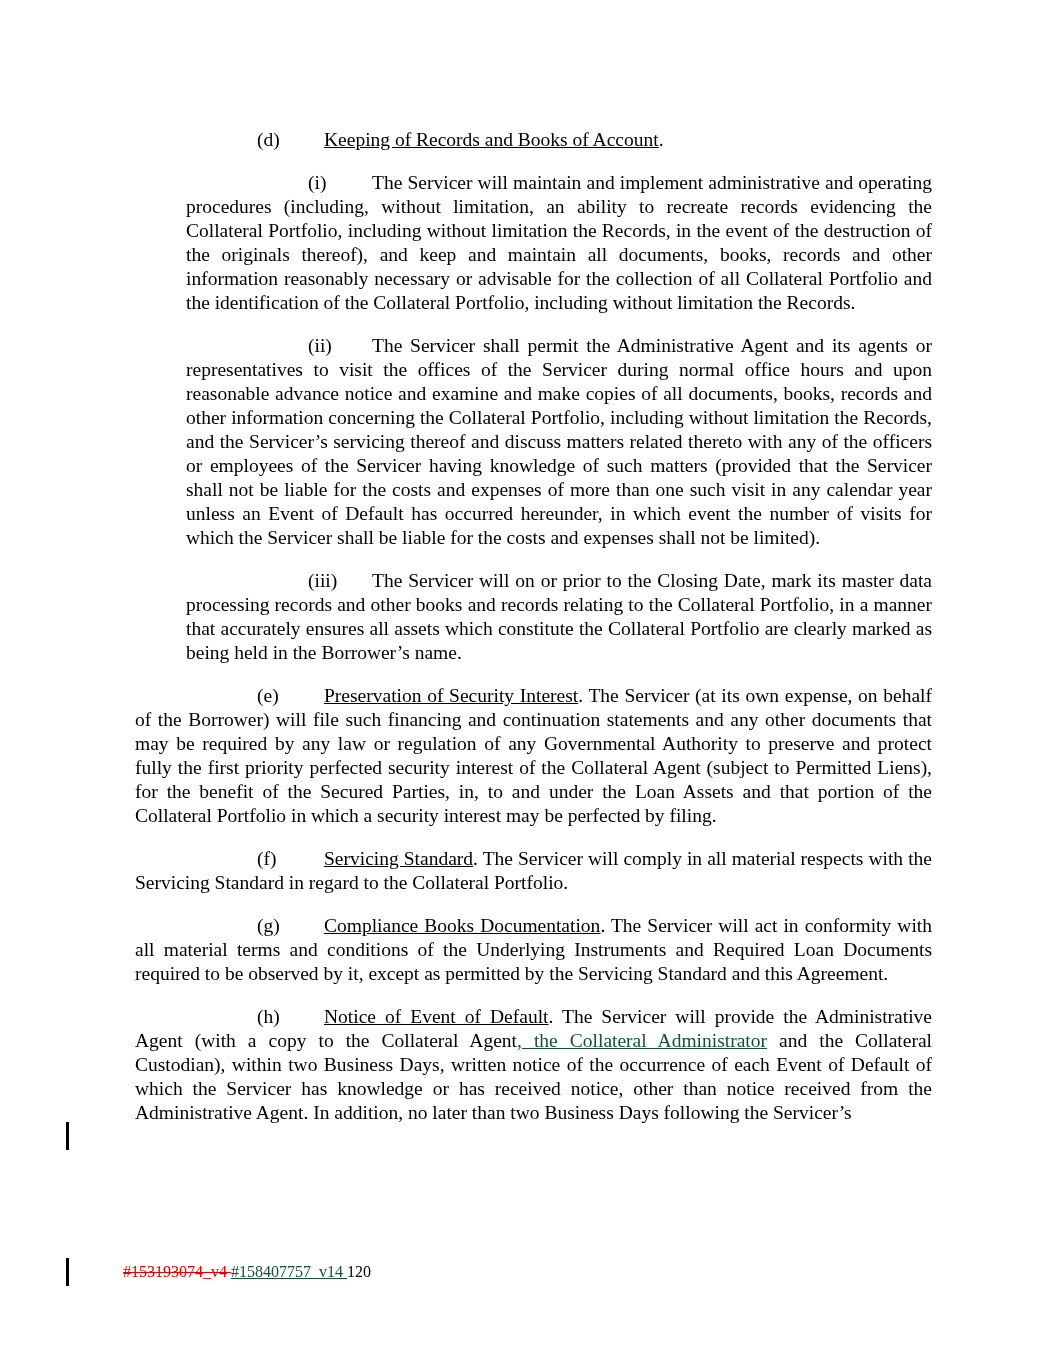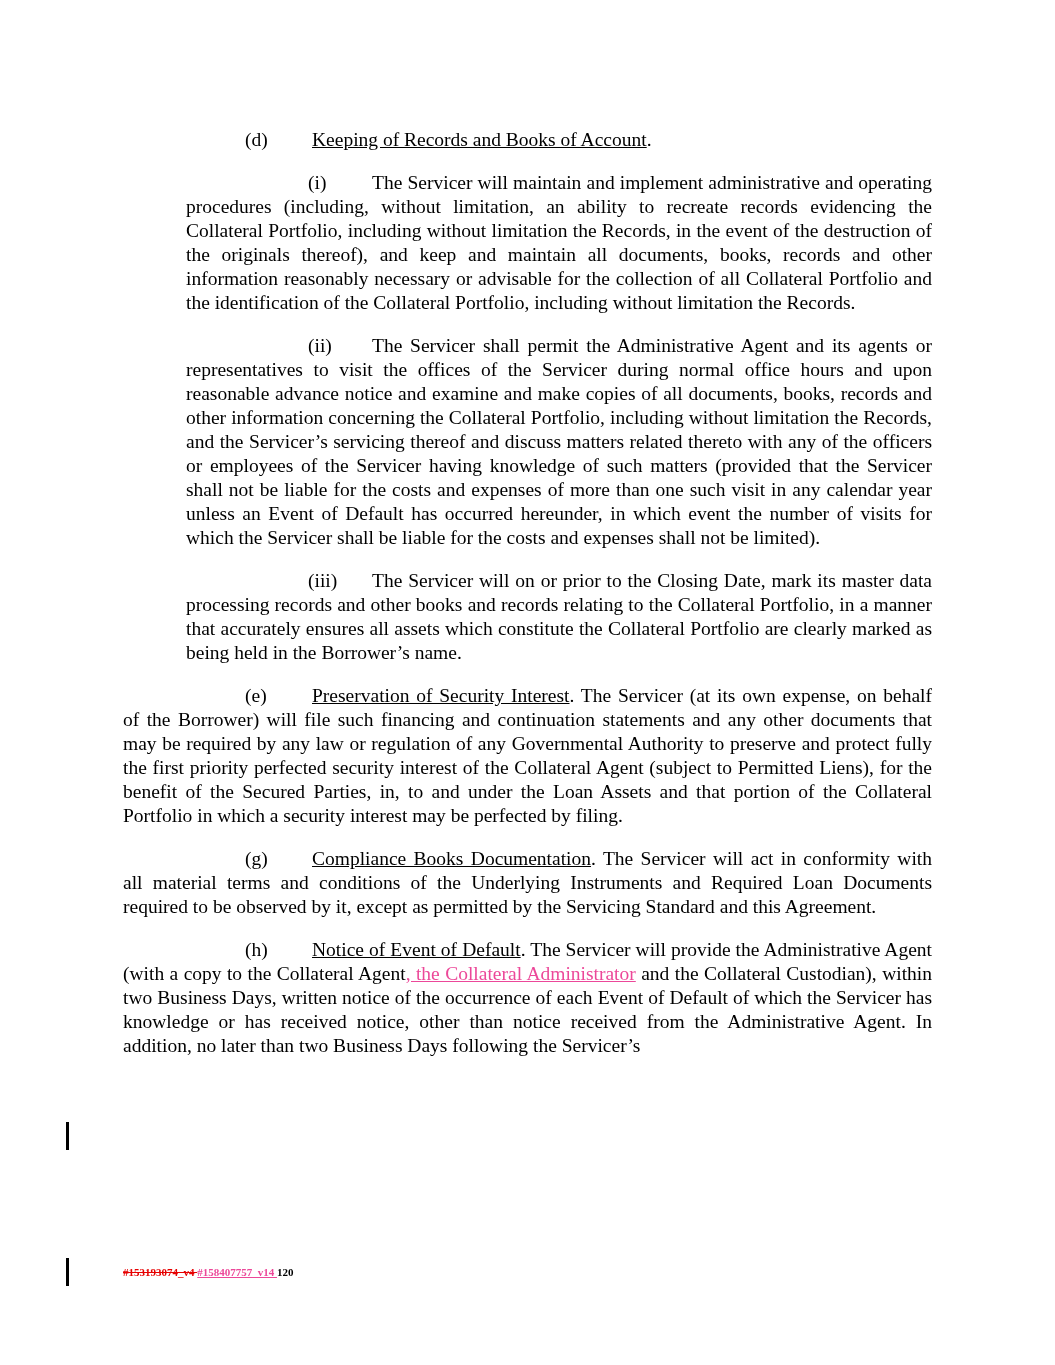--- a/index.html
+++ b/index.html
@@ -23,41 +23,41 @@
     position: absolute;
     left: 123px;
     width: 809px;
     top: 0;
     padding-top: 128px;
     font-size: 19.5px;
     line-height: 24px;
     text-align: justify;
   }
   .para {
-    margin: 0 0 19px 0;
+    margin: 0 0 19px 12px;
     text-indent: 122px;
   }
   .para.sub {
     margin-left: 63px;
   }
   .lbl {
     display: inline-block;
     text-indent: 0;
     width: 67px;
   }
   .para.sub .lbl {
     width: 64px;
   }
   .u {
     text-decoration: underline;
   }
   .it {
   }
   .ins {
-    color: #ec4899;
+    color: #14532d;
     text-decoration: underline;
   }
   .del {
     color: #e60000;
     text-decoration: line-through;
   }
   .changebar {
     position: absolute;
     left: 66px;
     width: 2.5px;
@@ -68,23 +68,22 @@
     height: 28px;
   }
   #bar-footer {
     top: 1258px;
     height: 28px;
   }
   .footer {
     position: absolute;
     left: 123px;
     top: 1263px;
-    font-size: 11px;
+    font-size: 16px;
     line-height: 18px;
-    font-weight: bold;
   }
 </style>
 </head>
 <body>
 
 <div class="page">
 
   <div class="changebar" id="bar-h"></div>
   <div class="changebar" id="bar-footer"></div>
 
@@ -93,20 +92,21 @@
     <p class="para main"><span class="lbl">(d)</span><span class="u">Keeping of Records and Books of Account</span><span>.</span></p>
 
     <p class="para sub"><span class="lbl">(i)</span><span>The Servicer will maintain and implement administrative and operating procedures (including, without limitation, an ability to recreate records evidencing the Collateral Portfolio, including without limitation the Records, in the event of the destruction of the originals thereof), and keep and maintain all documents, books, records and other information reasonably necessary or advisable for the collection of all Collateral Portfolio and the identification of the Collateral Portfolio, including without limitation the Records.</span></p>
 
     <p class="para sub"><span class="lbl">(ii)</span><span>The Servicer shall permit the Administrative Agent and its agents or representatives to visit the offices of the Servicer during normal office hours and upon reasonable advance notice and examine and make copies of all documents, books, records and other information concerning the Collateral Portfolio, including without limitation the Records, and the Servicer’s servicing thereof and discuss matters related thereto with any of the officers or employees of the Servicer having knowledge of such matters (</span><span class="it">provided</span><span> that the Servicer shall not be liable for the costs and expenses of more than one such visit in any calendar year unless an Event of Default has occurred hereunder, in which event the number of visits for which the Servicer shall be liable for the costs and expenses shall not be limited).</span></p>
 
     <p class="para sub"><span class="lbl">(iii)</span><span>The Servicer will on or prior to the Closing Date, mark its master data processing records and other books and records relating to the Collateral Portfolio, in a manner that accurately ensures all assets which constitute the Collateral Portfolio are clearly marked as being held in the Borrower’s name.</span></p>
 
     <p class="para main"><span class="lbl">(e)</span><span class="u">Preservation of Security Interest</span><span>.</span><span>  The Servicer (at its own expense, on behalf of the Borrower) will file such financing and continuation statements and any other documents that may be required by any law or regulation of any Governmental Authority to preserve and protect fully the first priority perfected security interest of the Collateral Agent (subject to Permitted Liens), for the benefit of the Secured Parties, in, to and under the Loan Assets and that portion of the Collateral Portfolio in which a security interest may be perfected by filing.</span></p>
 
+    <p class="para main"><span class="lbl">(f)</span><span class="u">Servicing Standard</span><span>.</span><span>  The Servicer will comply in all material respects with the Servicing Standard in regard to the Collateral Portfolio.</span></p>
 
     <p class="para main"><span class="lbl">(g)</span><span class="u">Compliance Books Documentation</span><span>.</span><span>  The Servicer will act in conformity with all material terms and conditions of the Underlying Instruments and Required Loan Documents required to be observed by it, except as permitted by the Servicing Standard and this Agreement.</span></p>
 
     <p class="para main"><span class="lbl">(h)</span><span class="u">Notice of Event of Default</span><span>.</span><span>  The Servicer will provide the Administrative Agent (with a copy to the Collateral Agent</span><span class="ins">, the Collateral Administrator</span><span> and the Collateral Custodian), within two Business Days, written notice of the occurrence of each Event of Default of which the Servicer has knowledge or has received notice, other than notice received from the Administrative Agent.  In addition, no later than two Business Days following the Servicer’s</span></p>
 
   </div>
 
   <div class="footer"><span class="del">#153193074_v4 </span><span class="ins">#158407757_v14 </span><span>120</span></div>
 
 </div>

